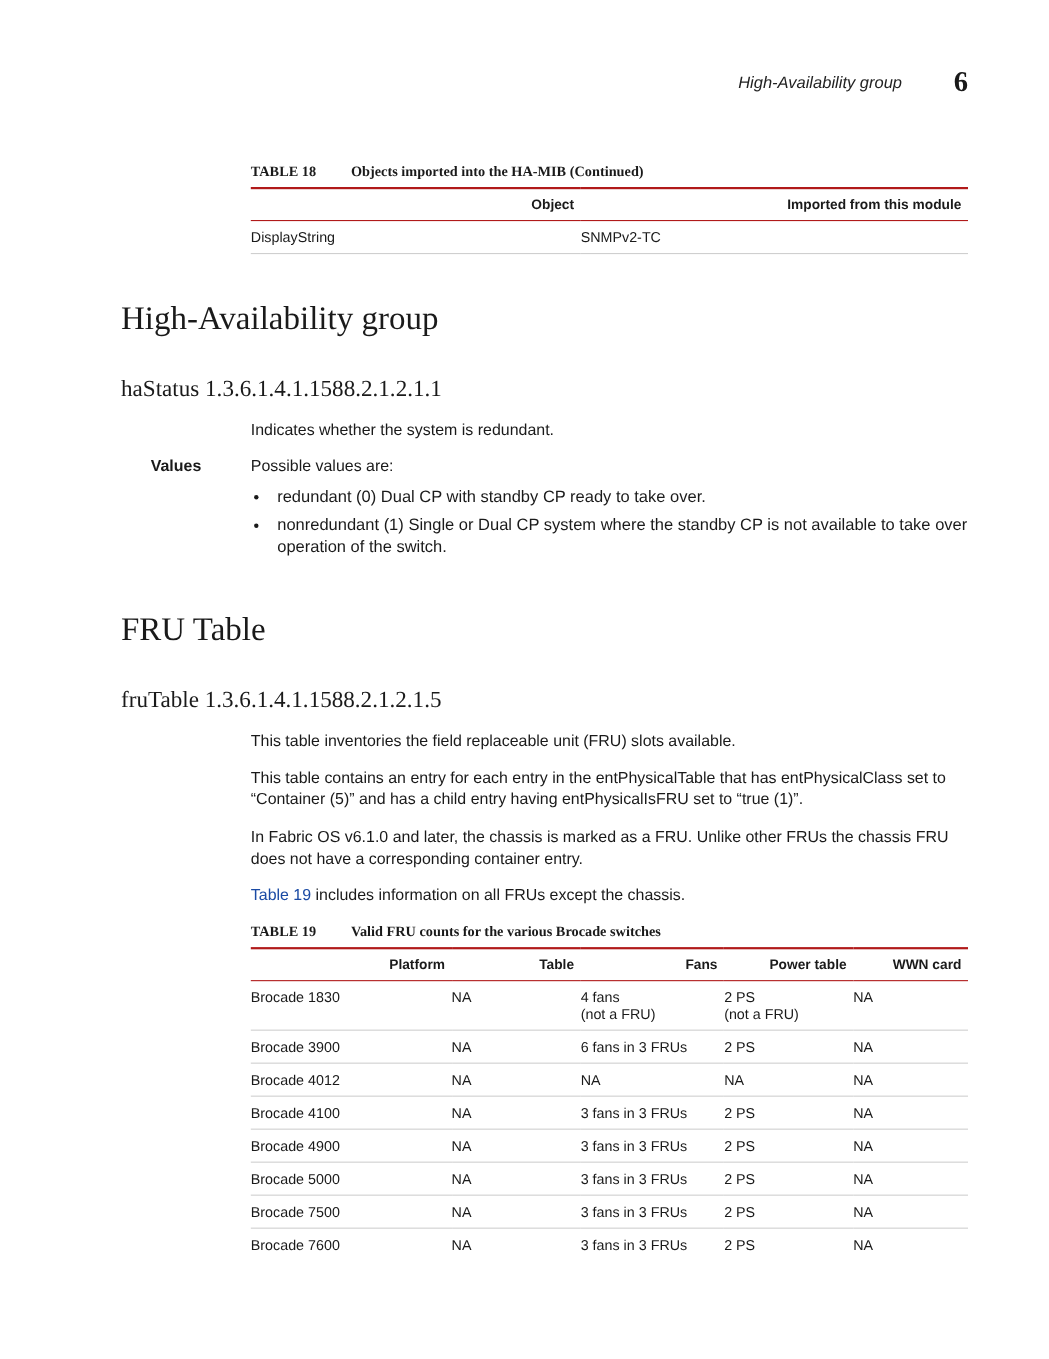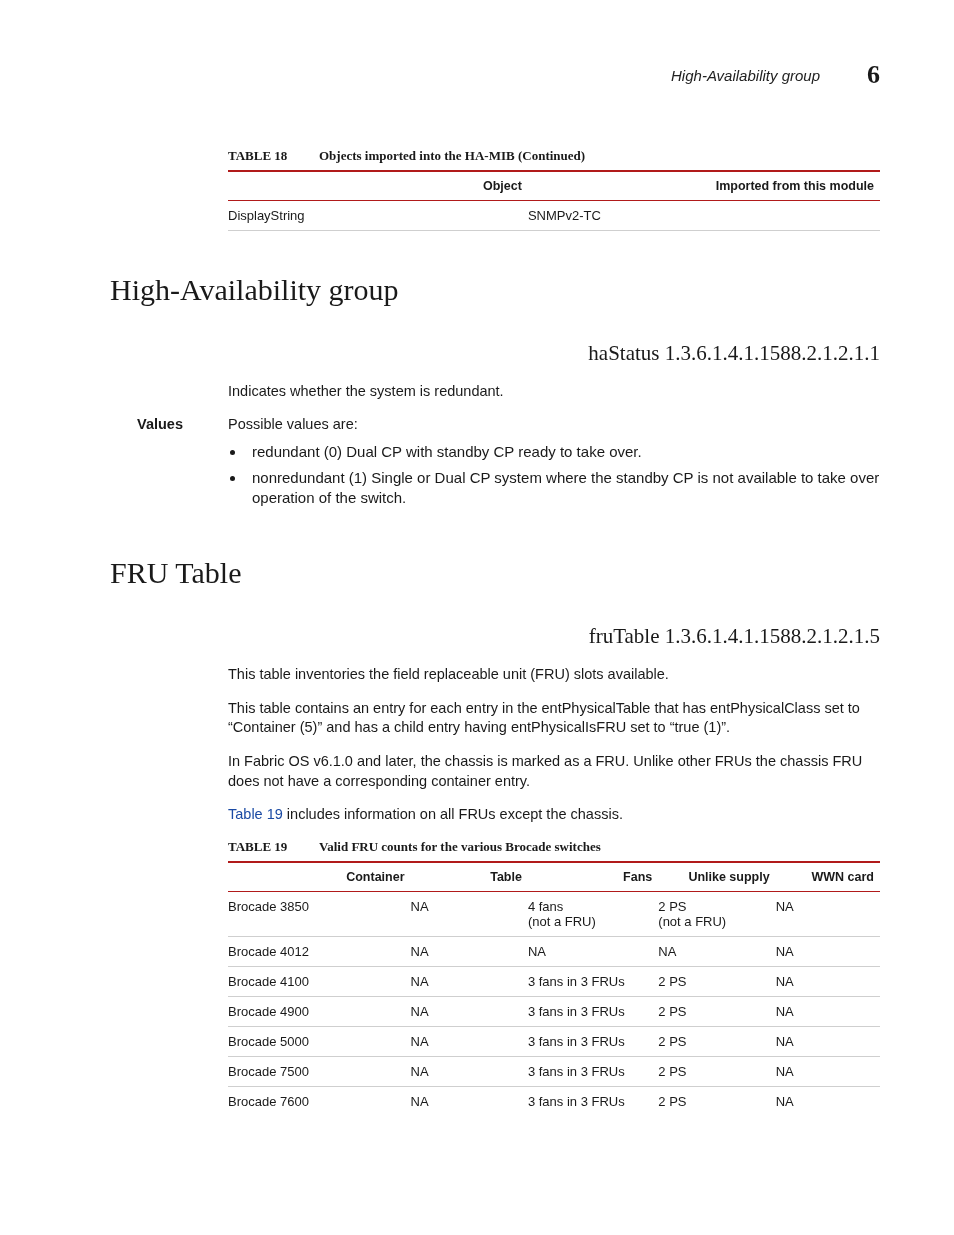--- a/index.html
+++ b/index.html
@@ -90,21 +90,20 @@
   p.body {
     font-size: 14.5px;
     line-height: 1.35;
     margin: 0 0 14px 0;
   }
   h2.sub {
     font-family: Georgia, "Times New Roman", serif;
     font-weight: normal;
     font-size: 21px;
     margin: 34px 0 16px 0;
-    text-align: right;
   }
   .label-col {
     display: flex;
     gap: 18px;
     margin-top: 6px;
   }
   .label-col .lbl {
     width: 100px;
     text-align: center;
     font-weight: 600;
@@ -208,35 +207,42 @@
     <table class="doc-table t19">
       <colgroup>
         <col class="t19-col-platform">
         <col class="t19-col-blades">
         <col class="t19-col-fans">
         <col class="t19-col-ps">
         <col class="t19-col-wwn">
       </colgroup>
       <thead>
         <tr>
-          <th>Container</th>
+          <th>Platform</th>
           <th>Table</th>
           <th>Fans</th>
-          <th>Unlike supply</th>
+          <th>Power table</th>
           <th>WWN card</th>
         </tr>
       </thead>
       <tbody>
         <tr>
-          <td>Brocade 3850</td>
+          <td>Brocade 1830</td>
           <td>NA</td>
           <td style="white-space:pre-line">4 fans
 (not a FRU)</td>
           <td style="white-space:pre-line">2 PS
 (not a FRU)</td>
+          <td>NA</td>
+        </tr>
+        <tr>
+          <td>Brocade 3900</td>
+          <td>NA</td>
+          <td>6 fans in 3 FRUs</td>
+          <td>2 PS</td>
           <td>NA</td>
         </tr>
         <tr>
           <td>Brocade 4012</td>
           <td>NA</td>
           <td>NA</td>
           <td>NA</td>
           <td>NA</td>
         </tr>
         <tr>

